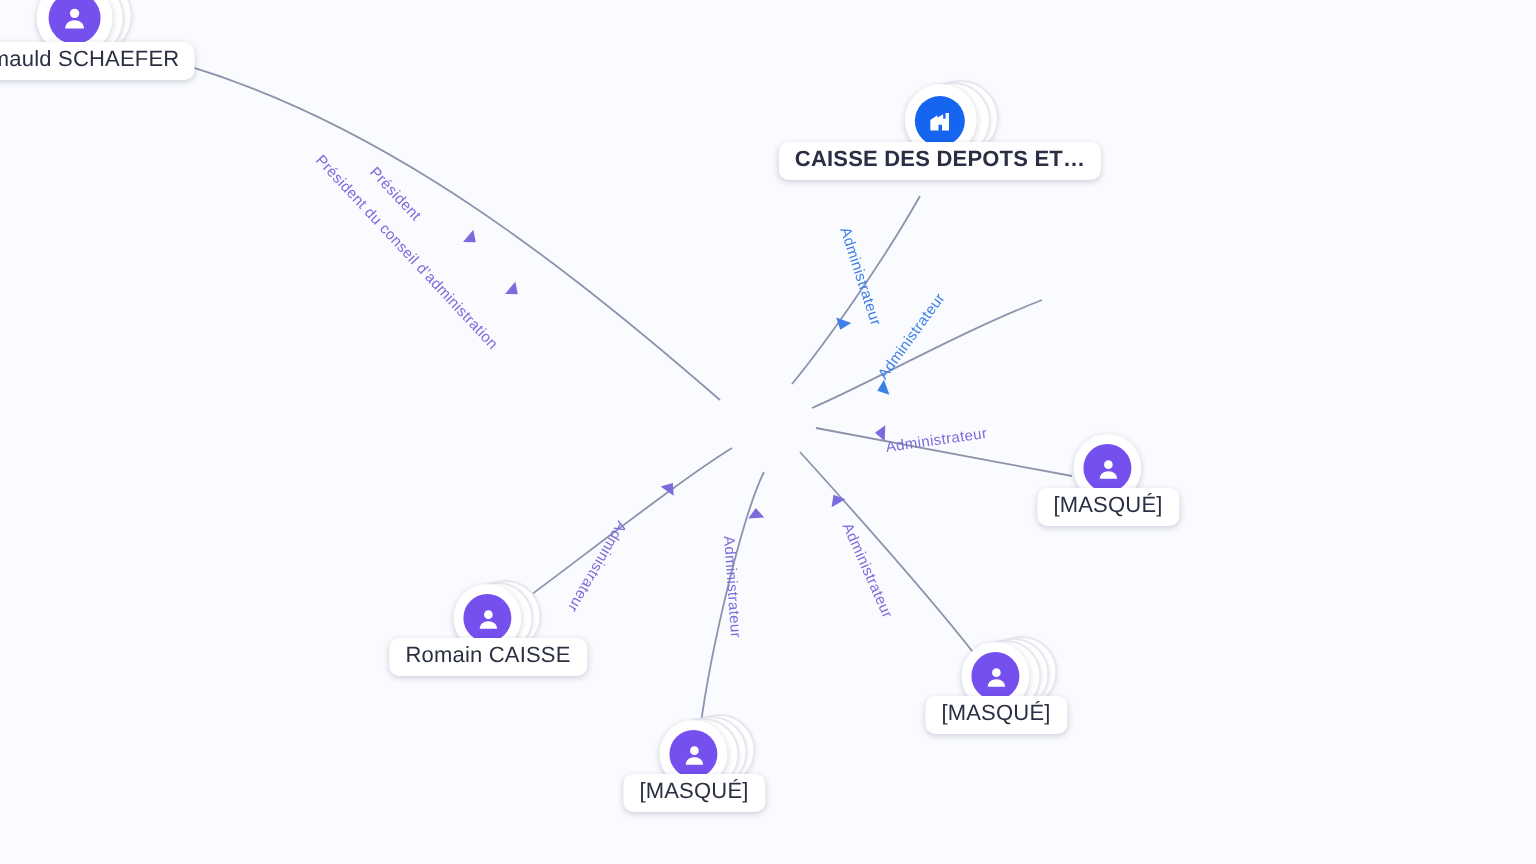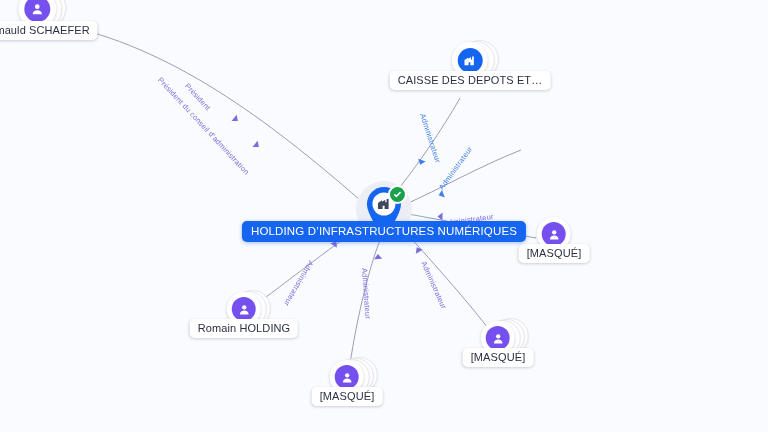--- a/index.html
+++ b/index.html
@@ -234,21 +234,21 @@
             <svg width="14" height="14" viewBox="0 0 24 24" fill="#ffffff">
                 <circle cx="12" cy="8" r="4"></circle>
                 <path d="M4 21c0-4.4 3.6-7 8-7s8 2.6 8 7z"></path>
               </svg>
           </div>
         </div>
       </div>
       <div class="label">…mauld SCHAEFER</div>
     </div>
 
-    <div class="node" style="left:470px; top:66px;">
+    <div class="node" style="left:470px; top:66px;font-weight:bold;">
       <div class="node-badge-wrap">
         <div class="stack" style="width:36px;height:36px;left:9px;top:-2px;"></div>
         <div class="stack" style="width:36px;height:36px;left:5px;top:-1px;"></div>
         <div class="disc" style="width:36px;height:36px;">
           <div class="inner company" style="width:25px;height:25px;">
             <svg width="14" height="14" viewBox="0 0 24 24" fill="#ffffff">
                 <path d="M3 21V12l6-4v2l5-3v4h2V6h3v15h-6v-5h-3v5z"></path>
               </svg>
           </div>
         </div>
@@ -311,40 +311,18 @@
         <div class="stack" style="width:34px;height:34px;left:4px;top:-1px;"></div>
         <div class="disc" style="width:34px;height:34px;">
           <div class="inner person" style="width:24px;height:24px;">
             <svg width="13" height="13" viewBox="0 0 24 24" fill="#ffffff">
                 <circle cx="12" cy="8" r="4"></circle>
                 <path d="M4 21c0-4.4 3.6-7 8-7s8 2.6 8 7z"></path>
               </svg>
           </div>
         </div>
       </div>
-      <div class="label">Romain HOLDING</div>
-    </div>
-
-    <div class="center-node" style="left:384px; top:214px;">
-      <div class="halo"></div>
-      <div class="pin">
-        <svg class="pin-svg" width="40" height="52" viewBox="0 0 40 52">
-          <path d="M20 1C10.6 1 3 8.6 3 18c0 12.2 17 33 17 33s17-20.8 17-33C37 8.6 29.4 1 20 1z" fill="#1565f0"></path>
-          <circle cx="20" cy="18" r="11.5" fill="#ffffff"></circle>
-        </svg>
-        <div class="pin-icon">
-          <svg width="16" height="16" viewBox="0 0 24 24" fill="#41475c">
-              <path d="M3 21V12l6-4v2l5-3v4h2V6h3v15h-6v-5h-3v5z"></path>
-            </svg>
-        </div>
-        <div class="pin-check">
-          <svg width="9" height="9" viewBox="0 0 24 24" fill="none" stroke="#ffffff" stroke-width="4" stroke-linecap="round" stroke-linejoin="round">
-              <path d="M5 13l4 4 10-10"></path>
-            </svg>
-        </div>
-      </div>
-      <div class="center-label-wrap">
-        <div class="label primary">HOLDING D’INFRASTRUCTURES NUMÉRIQUES</div>
-      </div>
-    </div>
+      <div class="label">Romain CAISSE</div>
+    </div>
+
 
   </div>
 </div>
 
 </body></html>

